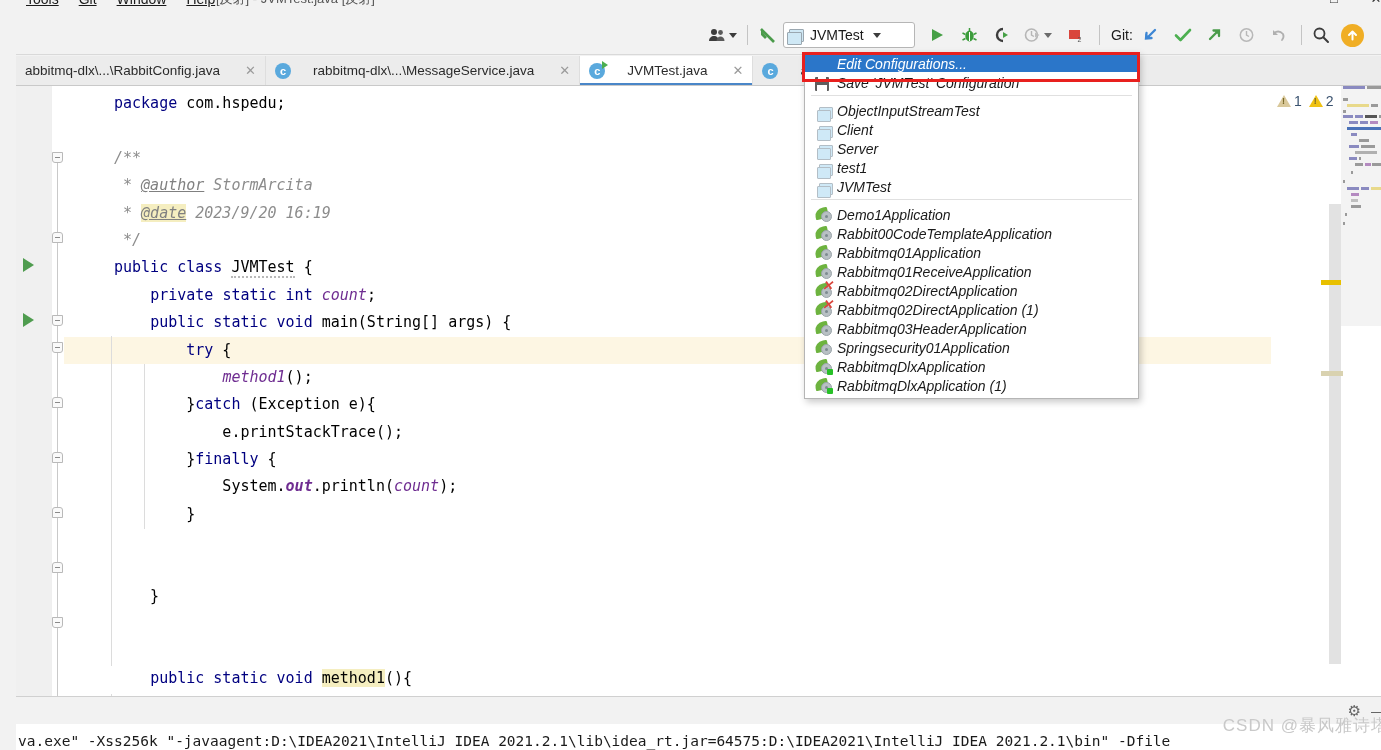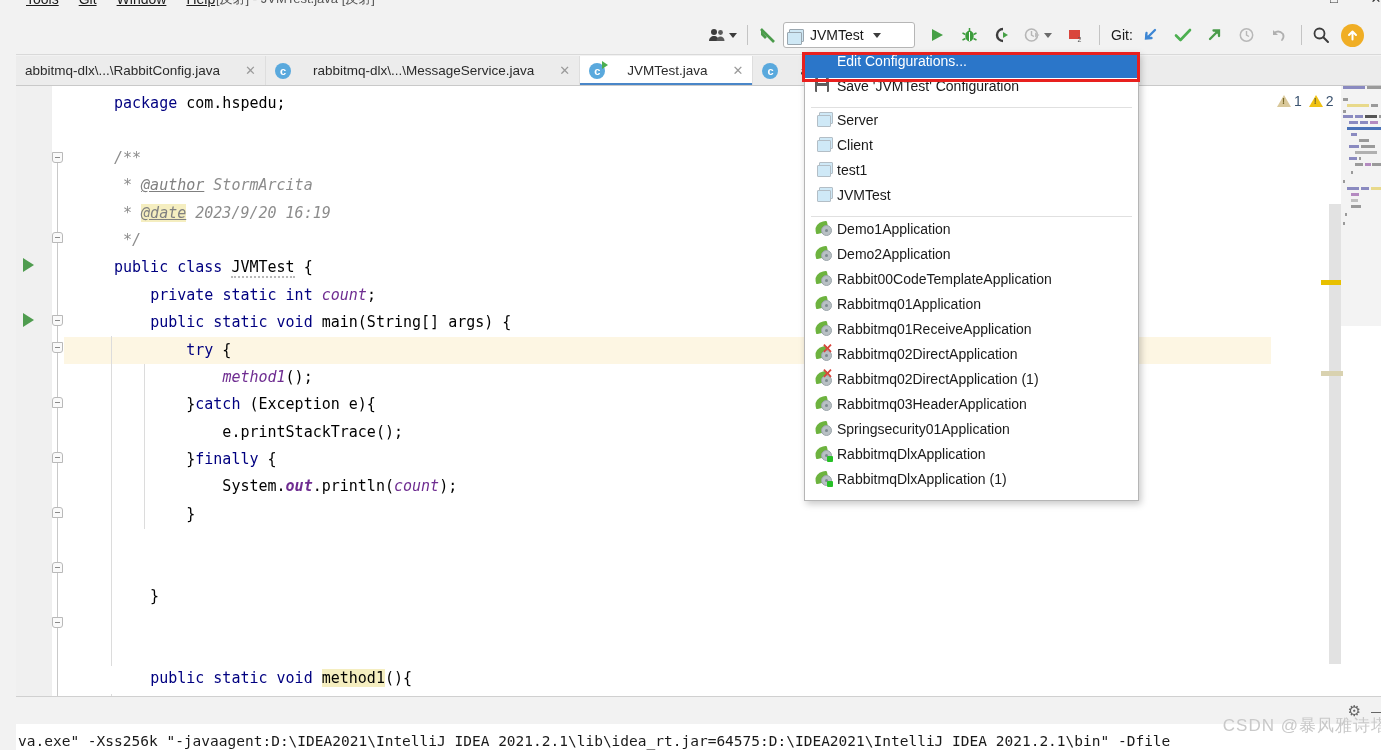--- a/index.html
+++ b/index.html
@@ -185,22 +185,22 @@
   .mm-line { position: absolute; height: 3px; }
 
   
   .dropdown {
     position: absolute; left: 788px; top: 52px; width: 335px;
     background: #ffffff; border: 1px solid #b5b5b5;
     box-shadow: 2px 3px 7px rgba(0,0,0,0.22);
     padding: 0 0 4px 0;
   }
   .dd-item {
-    display: flex; align-items: flex-start; height: 25px; padding: 0 8px 0 10px;
-    font-size: 14px; color: #1a1a1a; white-space: nowrap;
+    display: flex; align-items: flex-end; height: 19px; padding: 0 8px 0 10px;
+    font-size: 14px; color: #1a1a1a; white-space: nowrap; font-style: italic;
   }
   .dd-item.sel { background: #2b76c9; color: #ffffff; }
   .dd-item .ico { width: 22px; flex: none; display: flex; align-items: center; }
   .dd-sep { height: 1px; background: #e0e0e0; margin: 4px 6px; }
 
   .ico-save {
     width: 14px; height: 14px; background: #5e5e5e; border-radius: 1px; position: relative;
   }
   .ico-save::before {
     content:''; position:absolute; left:3px; top:0; width:8px; height:5px; background:#fff;
@@ -507,58 +507,55 @@
         <span class="ico">
           <span class="ico-save"></span>
         </span>
         <span>Save 'JVMTest' Configuration</span>
       </div>
       <div class="dd-sep"></div>
       <div class="dd-item">
         <span class="ico">
           <span class="ico-cfg" style="margin-left: 4px;"></span>
         </span>
+        <span>ObjectInputStreamTest</span>
+      </div>
+      <div class="dd-item">
+        <span class="ico">
+          <span class="ico-cfg" style="margin-left: 4px;"></span>
+        </span>
+        <span>Client</span>
+      </div>
+      <div class="dd-item">
+        <span class="ico">
+          <span class="ico-cfg" style="margin-left: 4px;"></span>
+        </span>
         <span>Server</span>
       </div>
       <div class="dd-item">
         <span class="ico">
           <span class="ico-cfg" style="margin-left: 4px;"></span>
         </span>
-        <span>Client</span>
+        <span>test1</span>
       </div>
       <div class="dd-item">
         <span class="ico">
           <span class="ico-cfg" style="margin-left: 4px;"></span>
         </span>
-        <span>test1</span>
-      </div>
-      <div class="dd-item">
-        <span class="ico">
-          <span class="ico-cfg" style="margin-left: 4px;"></span>
-        </span>
         <span>JVMTest</span>
       </div>
       <div class="dd-sep"></div>
       <div class="dd-item">
         <span class="ico">
           <span class="ico-spring">
             <span class="leaf"></span>
             <span class="gearc"></span>
           </span>
         </span>
         <span>Demo1Application</span>
-      </div>
-      <div class="dd-item">
-        <span class="ico">
-          <span class="ico-spring">
-            <span class="leaf"></span>
-            <span class="gearc"></span>
-          </span>
-        </span>
-        <span>Demo2Application</span>
       </div>
       <div class="dd-item">
         <span class="ico">
           <span class="ico-spring">
             <span class="leaf"></span>
             <span class="gearc"></span>
           </span>
         </span>
         <span>Rabbit00CodeTemplateApplication</span>
       </div>

